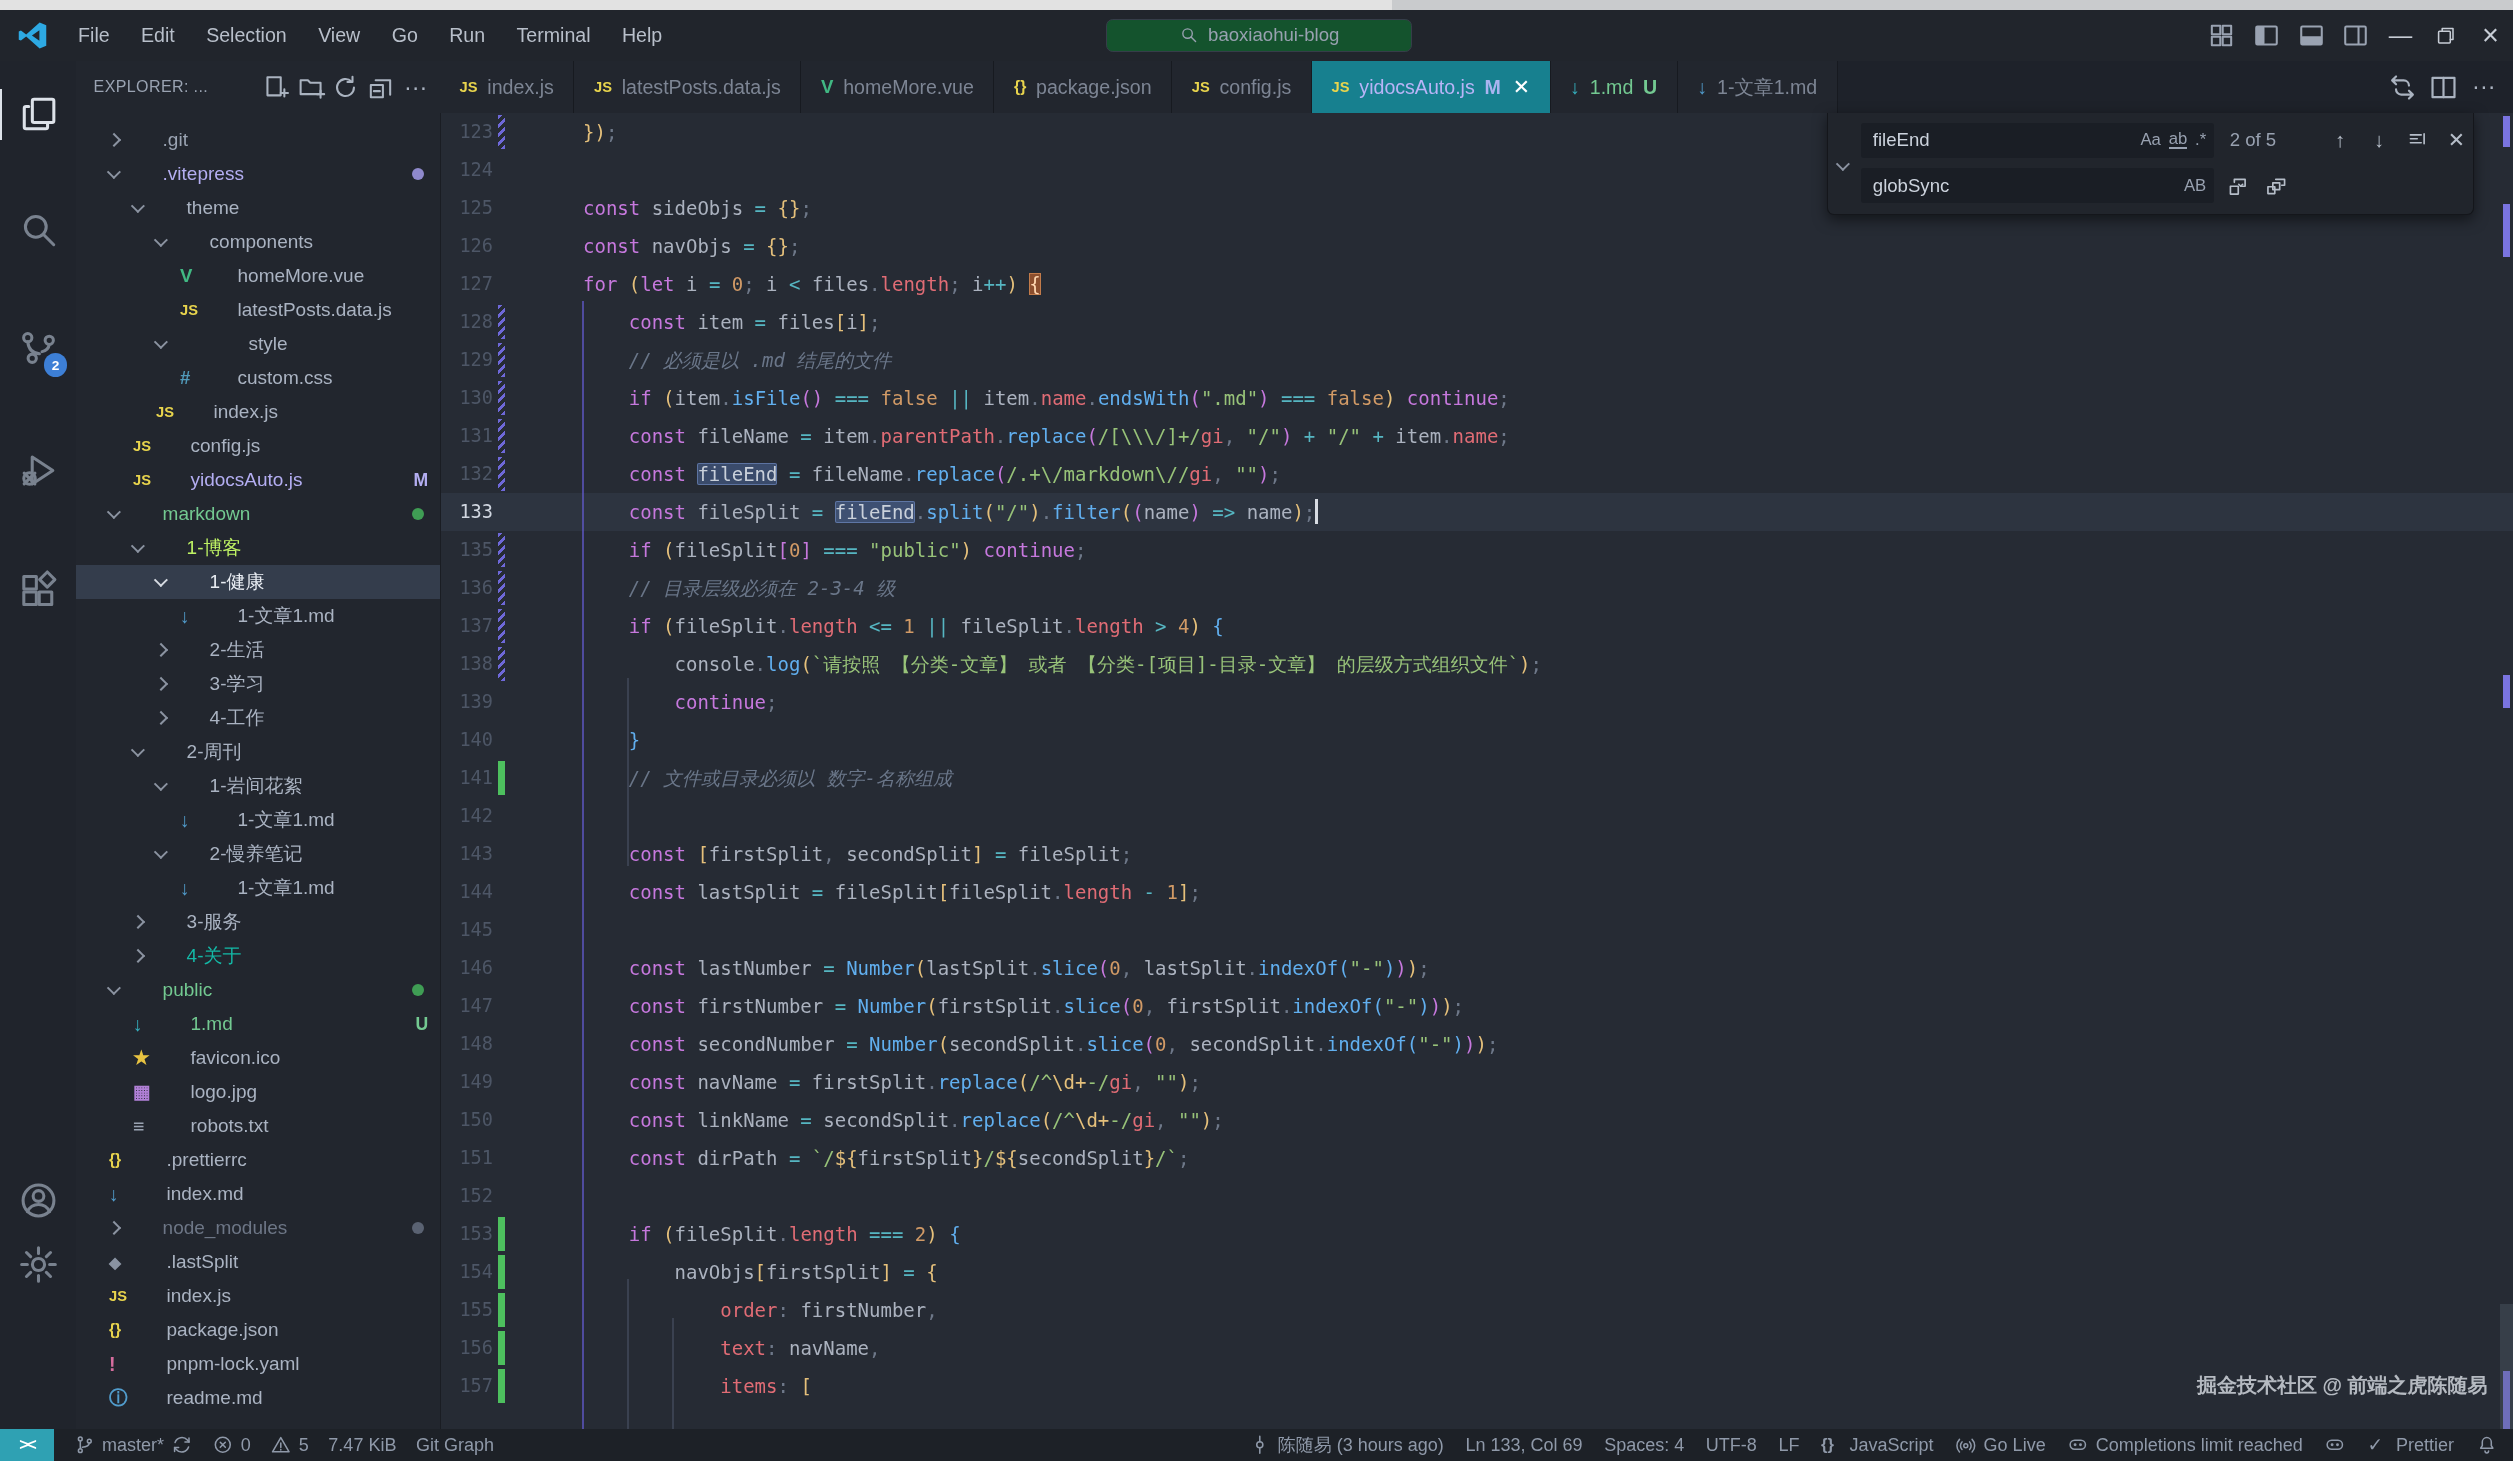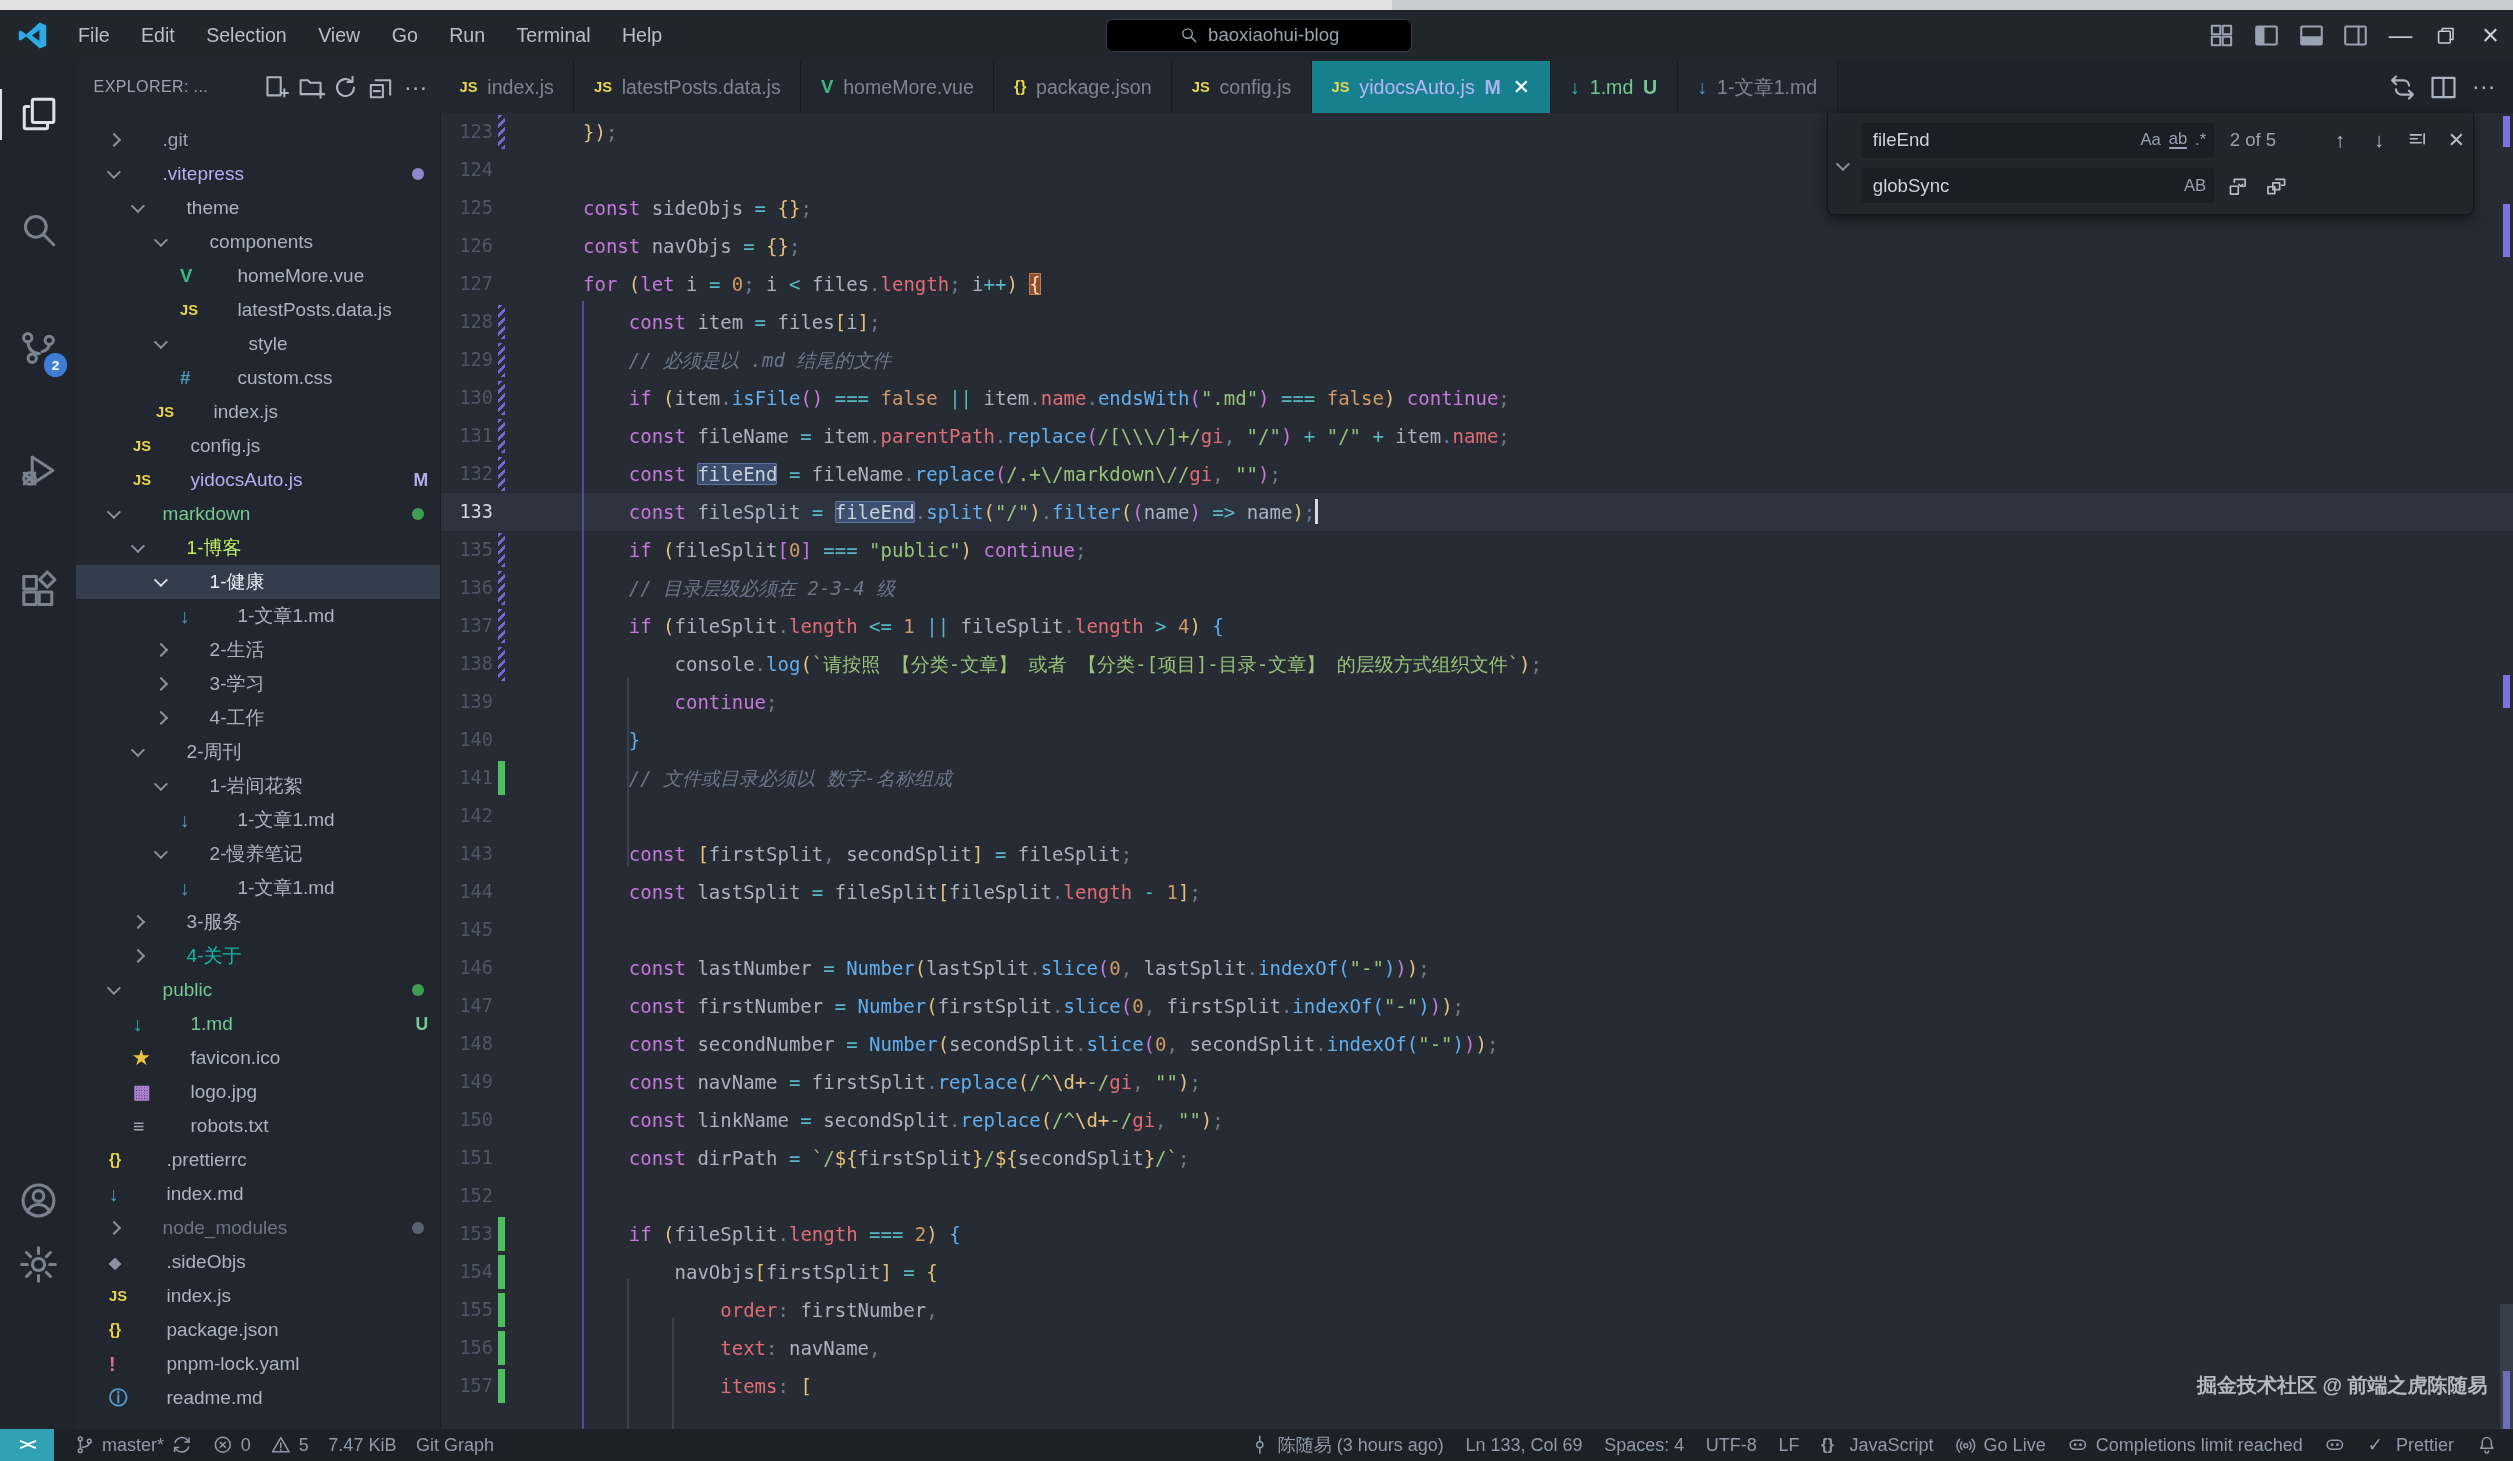--- a/index.html
+++ b/index.html
@@ -9,21 +9,21 @@
 
   
   .topstrip { position:absolute; left:0; top:0; width:2513px; height:9.8px;
     background:linear-gradient(to right,#e2e2e2 0 55.4%,#c9cbcd 55.4%); }
 
   
   .titlebar { position:absolute; left:0; top:9.8px; width:2513px; height:51px; background:#21252c;
     display:flex; align-items:center; color:#b8bfca; font-size:19.6px; }
   .vslogo { width:33px; height:33px; margin:0 13.7px 0 15.7px; }
   .menu-item { padding:0 15.7px; height:35px; line-height:35px; border-radius:5.9px; cursor:default; }
-  .cmd-center { position:absolute; left:1106px; top:8.8px; width:306px; height:33px; background:#000000;
+  .cmd-center { position:absolute; left:1106px; top:8.8px; width:306px; height:33px; background:#14532d;
     border:1px solid #363d49; border-radius:6.9px; display:flex; align-items:center; justify-content:center;
     gap:9.8px; color:#98a1b0; font-size:18.6px; }
   .titlebar-right { position:absolute; right:0; top:0; height:51px; display:flex; align-items:center; }
   .lay-ic { width:29px; height:29px; margin:0 7.8px; color:#9aa3b2; }
   .win-btn { width:45px; height:51px; display:flex; align-items:center; justify-content:center; color:#c7cdd6; font-size:23.5px; }
   svg.ic { fill:none; stroke:currentColor; stroke-width:1.7; stroke-linecap:round; stroke-linejoin:round; width:100%; height:100%; }
 
   
   .activitybar { position:absolute; left:0; top:61px; width:76px; height:1368px; background:#20242c; }
   .act-item { position:absolute; left:0; width:76px; height:51px; display:flex; align-items:center; justify-content:center; color:#79828f; }
@@ -371,21 +371,21 @@
           <span class="ticon" style="color: rgb(81, 156, 204); font-size: 19.6px;">↓</span>
           <span class="tlabel">index.md</span>
         </div>
         <div class="trow" style="padding-left: 33px; color: rgb(109, 118, 134);">
           <span class="chev r"></span>
           <span class="tlabel">node_modules</span>
           <span class="tdot" style="background: rgb(90, 98, 114);"></span>
         </div>
         <div class="trow" style="padding-left: 33px; color: rgb(170, 179, 194);">
           <span class="ticon" style="color: rgb(138, 147, 162); font-size: 15.7px;">◆</span>
-          <span class="tlabel">.sideObjs</span>
+          <span class="tlabel">.lastSplit</span>
         </div>
         <div class="trow" style="padding-left: 33px; color: rgb(170, 179, 194);">
           <span class="ticon" style="color: rgb(232, 212, 77); font-size: 14.7px;">JS</span>
           <span class="tlabel">index.js</span>
         </div>
         <div class="trow" style="padding-left: 33px; color: rgb(170, 179, 194);">
           <span class="ticon" style="color: rgb(232, 212, 77); font-size: 15.7px;">{}</span>
           <span class="tlabel">package.json</span>
         </div>
         <div class="trow" style="padding-left: 33px; color: rgb(170, 179, 194);">

